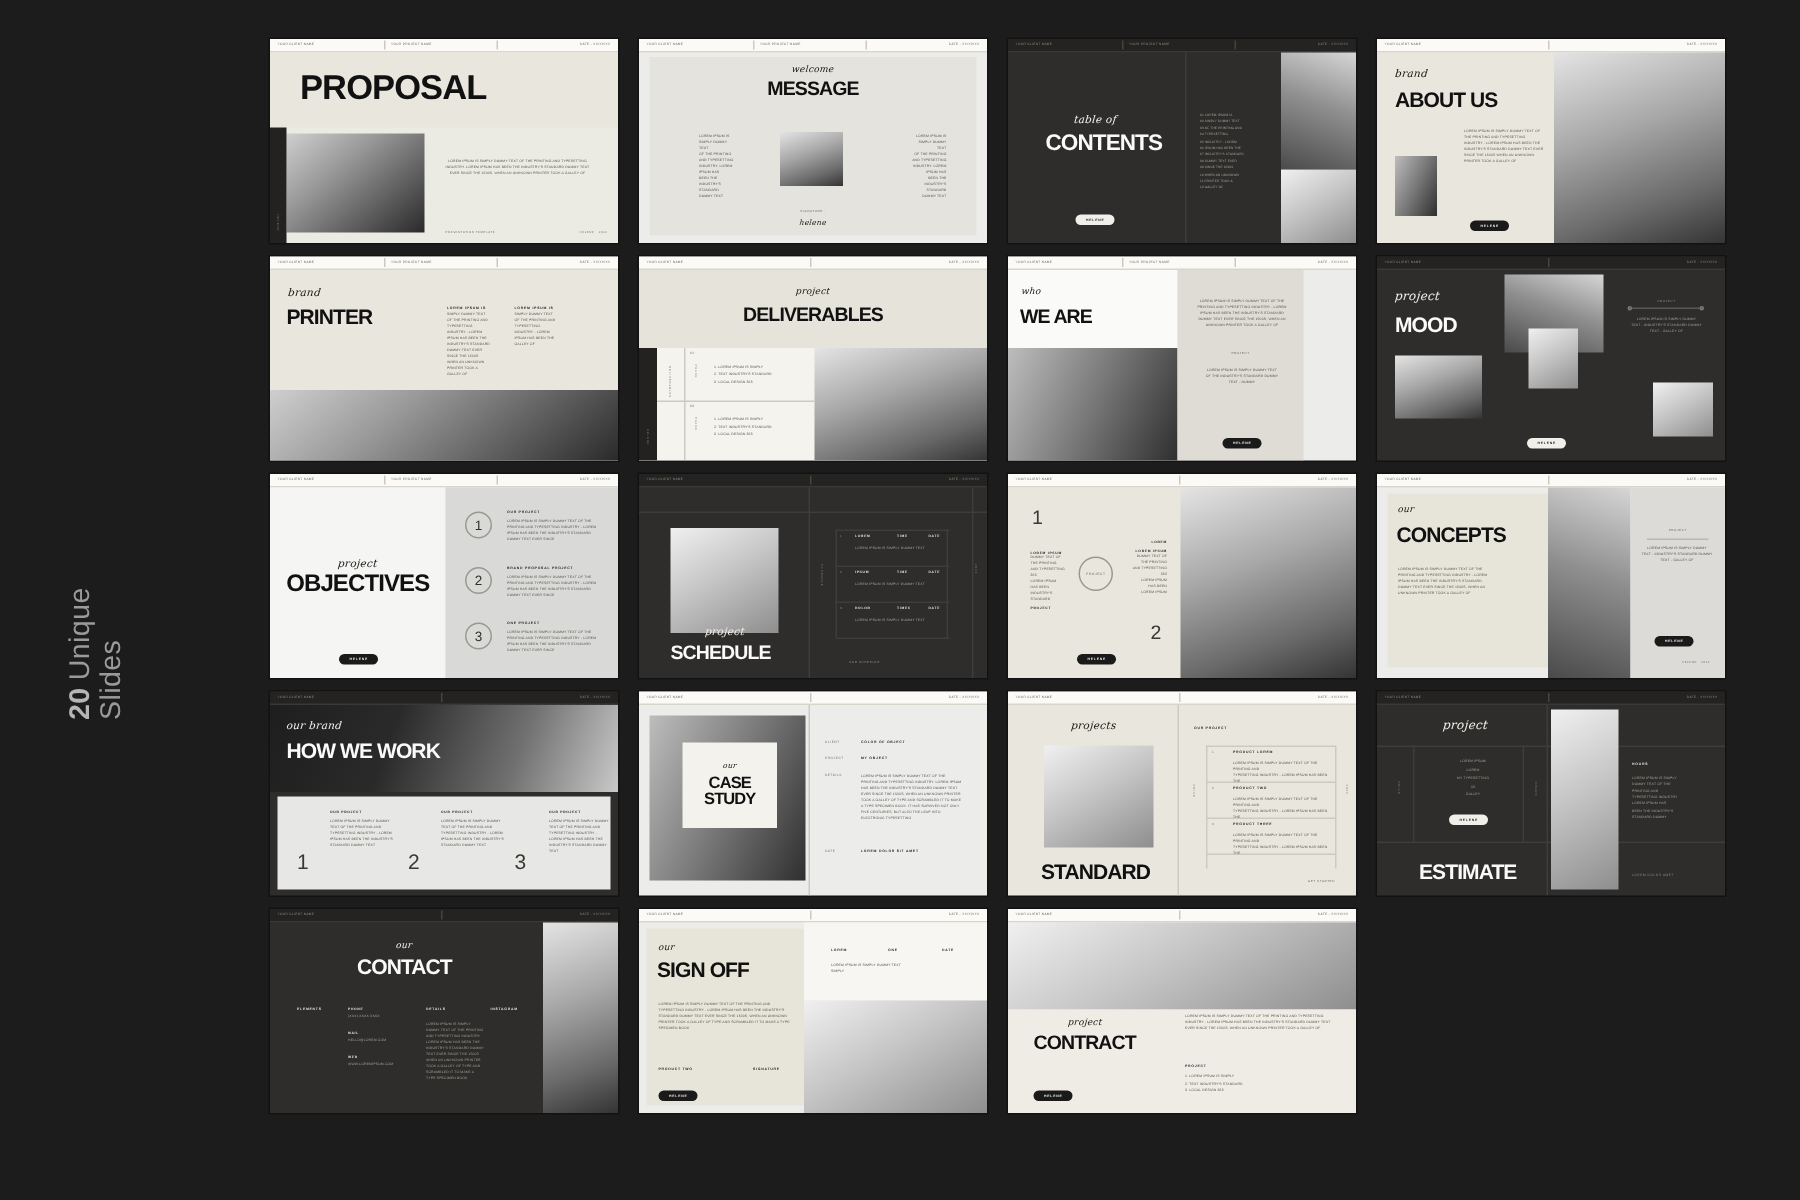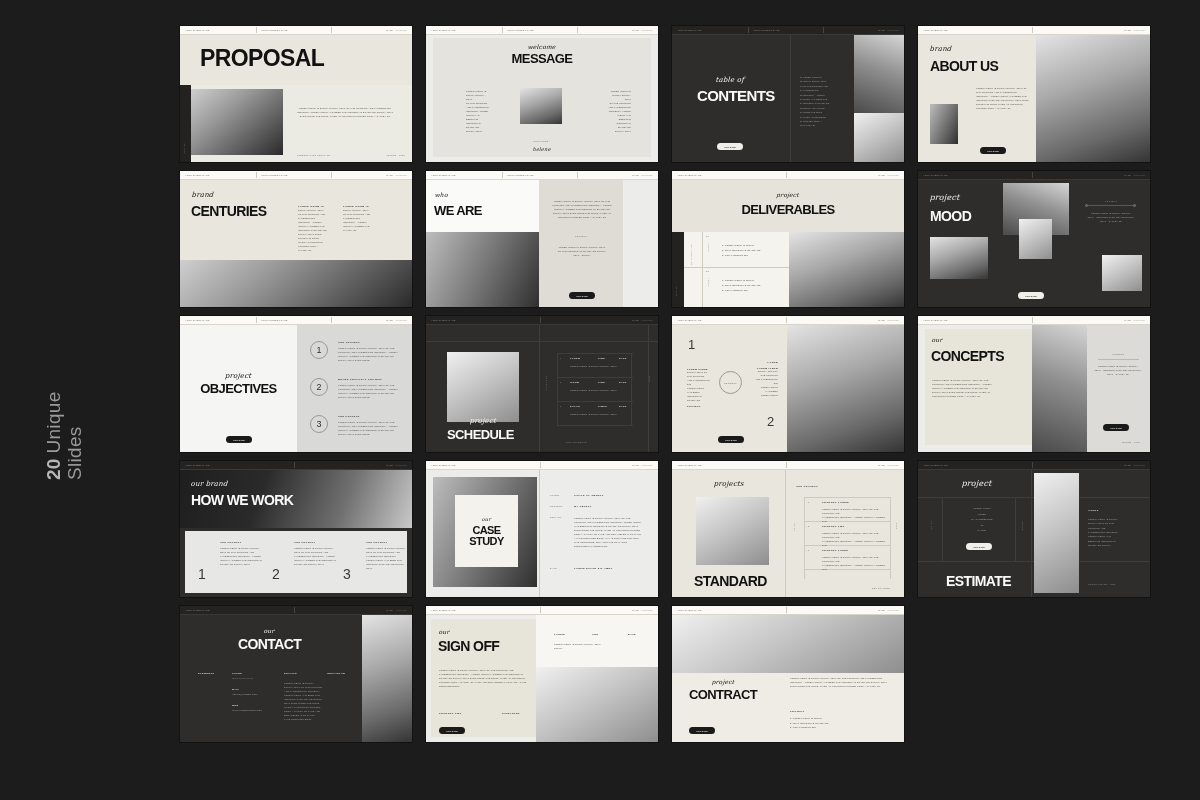--- a/index.html
+++ b/index.html
@@ -209,21 +209,21 @@
       <div class="pill" style="position:absolute;left:62px;bottom:8px;">HELENE</div>
     </div>
 
     <div class="slide">
       <div class="hdr">
         <div class="c">YOUR CLIENT NAME</div>
         <div class="c">YOUR PROJECT NAME</div>
         <div class="c right">DATE - XX/XX/XX</div>
       </div>
       <div class="script" style="position:absolute;left:12px;top:20px;font-size:7px;">brand</div>
-      <div class="big" style="position:absolute;left:11px;top:33px;font-size:14px;">CENTURIES</div>
+      <div class="big" style="position:absolute;left:11px;top:33px;font-size:14px;">PRINTER</div>
       <div style="position:absolute;left:118px;top:34px;width:42px;">
         <div class="kicker" style="font-size:2.3px;">LOREM IPSUM IS</div>
         <div class="body-txt" style="white-space:pre-line;margin-top:1px;">SIMPLY DUMMY TEXT
 OF THE PRINTING AND
 TYPESETTING
 INDUSTRY - LOREM
 IPSUM HAS BEEN THE
 INDUSTRY'S STANDARD
 DUMMY TEXT EVER
 SINCE THE 1500S
@@ -236,61 +236,61 @@
         <div class="body-txt" style="white-space:pre-line;margin-top:1px;">SIMPLY DUMMY TEXT
 OF THE PRINTING AND
 TYPESETTING
 INDUSTRY - LOREM
 IPSUM HAS BEEN THE
 GALLEY OF</div>
       </div>
       <div class="ph" style="left:0;bottom:0;right:0;height:47px;"></div>
     </div>
 
+    <div class="slide">
+      <div class="hdr">
+        <div class="c">YOUR CLIENT NAME</div>
+        <div class="c right">DATE - XX/XX/XX</div>
+      </div>
+      <div style="position:absolute;left:0;top:9px;right:0;height:52px;background:#e6e4da;"></div>
+      <div class="script" style="position:absolute;left:0;right:0;top:20px;text-align:center;font-size:6px;">project</div>
+      <div class="big" style="position:absolute;left:0;right:0;top:32px;text-align:center;font-size:13px;">DELIVERABLES</div>
+      <div style="position:absolute;left:0;top:61px;right:0;bottom:0;background:#f4f3ee;"></div>
+      <div class="ph b" style="right:0;top:61px;width:115px;bottom:0;"></div>
+      <div style="position:absolute;left:0;top:61px;width:12px;bottom:0;background:#232220;">
+        <div class="vtext lt" style="left:4px;bottom:10px;font-size:1.8px;">HELENE</div>
+      </div>
+      <div class="vtext" style="left:19px;top:73px;font-size:1.9px;">DELIVERABLES</div>
+      <div class="vline" style="left:30px;top:61px;"></div>
+      <div class="hline" style="top:96px;left:12px;right:115px;"></div>
+      <div class="micro" style="position:absolute;left:34px;top:64px;font-size:2.1px;">01</div>
+      <div class="vtext" style="left:36px;top:72px;font-size:1.8px;">PHASE</div>
+      <div class="body-txt" style="position:absolute;left:50px;top:72px;width:58px;line-height:2.2;white-space:pre-line;"><span>1.  LOREM IPSUM IS SIMPLY</span><br><span>2.  TEXT INDUSTRY'S STANDARD</span><br><span>3.  LOCAL DESIGN 365</span></div>
+      <div class="micro" style="position:absolute;left:34px;top:99px;font-size:2.1px;">02</div>
+      <div class="vtext" style="left:36px;top:107px;font-size:1.8px;">PHASE</div>
+      <div class="body-txt" style="position:absolute;left:50px;top:107px;width:58px;line-height:2.2;"><span>1.  LOREM IPSUM IS SIMPLY</span><br><span>2.  TEXT INDUSTRY'S STANDARD</span><br><span>3.  LOCAL DESIGN 365</span></div>
+    </div>
+
     <div class="slide grayish">
       <div class="hdr">
         <div class="c">YOUR CLIENT NAME</div>
         <div class="c">YOUR PROJECT NAME</div>
         <div class="c right">DATE - XX/XX/XX</div>
       </div>
       <div style="position:absolute;left:0;top:9px;width:113px;height:52px;background:#fafaf8;"></div>
       <div class="script" style="position:absolute;left:9px;top:20px;font-size:6px;">who</div>
       <div class="big" style="position:absolute;left:8px;top:33px;font-size:13px;">WE ARE</div>
       <div class="ph d" style="left:0;top:61px;width:113px;bottom:0;"></div>
       <div style="position:absolute;left:113px;top:9px;width:84px;bottom:0;background:#dedcd4;"></div>
       <div class="body-txt" style="position:absolute;left:124px;top:28px;width:64px;text-align:center;">LOREM IPSUM IS SIMPLY DUMMY TEXT OF THE PRINTING AND TYPESETTING INDUSTRY - LOREM IPSUM HAS BEEN THE INDUSTRY'S STANDARD DUMMY TEXT EVER SINCE THE 1500S, WHEN AN UNKNOWN PRINTER TOOK A GALLEY OF</div>
       <div class="micro" style="position:absolute;left:113px;width:84px;top:64px;text-align:center;font-size:2px;">PROJECT</div>
       <div class="body-txt" style="position:absolute;left:124px;top:74px;width:64px;text-align:center;white-space:pre-line;">LOREM IPSUM IS SIMPLY DUMMY TEXT
 OF THE INDUSTRY'S STANDARD DUMMY
 TEXT - DUMMY</div>
       <div class="pill" style="position:absolute;left:143px;bottom:8px;">HELENE</div>
-    </div>
-
-    <div class="slide">
-      <div class="hdr">
-        <div class="c">YOUR CLIENT NAME</div>
-        <div class="c right">DATE - XX/XX/XX</div>
-      </div>
-      <div style="position:absolute;left:0;top:9px;right:0;height:52px;background:#e6e4da;"></div>
-      <div class="script" style="position:absolute;left:0;right:0;top:20px;text-align:center;font-size:6px;">project</div>
-      <div class="big" style="position:absolute;left:0;right:0;top:32px;text-align:center;font-size:13px;">DELIVERABLES</div>
-      <div style="position:absolute;left:0;top:61px;right:0;bottom:0;background:#f4f3ee;"></div>
-      <div class="ph b" style="right:0;top:61px;width:115px;bottom:0;"></div>
-      <div style="position:absolute;left:0;top:61px;width:12px;bottom:0;background:#232220;">
-        <div class="vtext lt" style="left:4px;bottom:10px;font-size:1.8px;">HELENE</div>
-      </div>
-      <div class="vtext" style="left:19px;top:73px;font-size:1.9px;">DELIVERABLES</div>
-      <div class="vline" style="left:30px;top:61px;"></div>
-      <div class="hline" style="top:96px;left:12px;right:115px;"></div>
-      <div class="micro" style="position:absolute;left:34px;top:64px;font-size:2.1px;">01</div>
-      <div class="vtext" style="left:36px;top:72px;font-size:1.8px;">PHASE</div>
-      <div class="body-txt" style="position:absolute;left:50px;top:72px;width:58px;line-height:2.2;white-space:pre-line;"><span>1.  LOREM IPSUM IS SIMPLY</span><br><span>2.  TEXT INDUSTRY'S STANDARD</span><br><span>3.  LOCAL DESIGN 365</span></div>
-      <div class="micro" style="position:absolute;left:34px;top:99px;font-size:2.1px;">02</div>
-      <div class="vtext" style="left:36px;top:107px;font-size:1.8px;">PHASE</div>
-      <div class="body-txt" style="position:absolute;left:50px;top:107px;width:58px;line-height:2.2;"><span>1.  LOREM IPSUM IS SIMPLY</span><br><span>2.  TEXT INDUSTRY'S STANDARD</span><br><span>3.  LOCAL DESIGN 365</span></div>
     </div>
 
     <div class="slide dark">
       <div class="hdr dk">
         <div class="c">YOUR CLIENT NAME</div>
         <div class="c right">DATE - XX/XX/XX</div>
       </div>
       <div class="script lt" style="position:absolute;left:12px;top:22px;font-size:8px;">project</div>
       <div class="big lt" style="position:absolute;left:12px;top:38px;font-size:14px;">MOOD</div>
       <div class="ph c" style="left:85px;top:12px;width:66px;height:52px;"></div>
@@ -309,21 +309,21 @@
 
     <div class="slide grayish">
       <div class="hdr">
         <div class="c">YOUR CLIENT NAME</div>
         <div class="c">YOUR PROJECT NAME</div>
         <div class="c right">DATE - XX/XX/XX</div>
       </div>
       <div style="position:absolute;left:0;top:9px;width:117px;bottom:0;background:#f5f5f3;"></div>
       <div style="position:absolute;left:117px;top:9px;right:0;bottom:0;background:#d9d9d7;"></div>
       <div class="script" style="position:absolute;left:0;width:117px;top:56px;text-align:center;font-size:7px;">project</div>
-      <div class="big" style="position:absolute;left:0;width:117px;top:66px;text-align:center;font-size:13px;">OBJECTIVES</div>
+      <div class="big" style="position:absolute;left:0;width:117px;top:66px;text-align:center;font-size:16px;">OBJECTIVES</div>
       <div class="pill" style="position:absolute;left:46px;bottom:9px;">HELENE</div>
       <div class="numcircle" style="position:absolute;left:130px;top:25px;width:18px;height:18px;">1</div>
       <div class="kicker" style="position:absolute;left:158px;top:25px;font-size:2.3px;">OUR PROJECT</div>
       <div class="body-txt" style="position:absolute;left:158px;top:30px;width:62px;">LOREM IPSUM IS SIMPLY DUMMY TEXT OF THE PRINTING AND TYPESETTING INDUSTRY - LOREM IPSUM HAS BEEN THE INDUSTRY'S STANDARD DUMMY TEXT EVER SINCE</div>
       <div class="numcircle" style="position:absolute;left:130px;top:62px;width:18px;height:18px;">2</div>
       <div class="kicker" style="position:absolute;left:158px;top:62px;font-size:2.3px;">BRAND PROPOSAL PROJECT</div>
       <div class="body-txt" style="position:absolute;left:158px;top:67px;width:62px;">LOREM IPSUM IS SIMPLY DUMMY TEXT OF THE PRINTING AND TYPESETTING INDUSTRY - LOREM IPSUM HAS BEEN THE INDUSTRY'S STANDARD DUMMY TEXT EVER SINCE</div>
       <div class="numcircle" style="position:absolute;left:130px;top:99px;width:18px;height:18px;">3</div>
       <div class="kicker" style="position:absolute;left:158px;top:99px;font-size:2.3px;">ONE PROJECT</div>
       <div class="body-txt" style="position:absolute;left:158px;top:104px;width:62px;">LOREM IPSUM IS SIMPLY DUMMY TEXT OF THE PRINTING AND TYPESETTING INDUSTRY - LOREM IPSUM HAS BEEN THE INDUSTRY'S STANDARD DUMMY TEXT EVER SINCE</div>
@@ -441,21 +441,21 @@
       <div class="body-txt" style="position:absolute;left:186px;top:85px;width:40px;">LOREM IPSUM IS SIMPLY DUMMY TEXT OF THE PRINTING AND TYPESETTING INDUSTRY - LOREM IPSUM HAS BEEN THE INDUSTRY'S STANDARD DUMMY TEXT</div>
     </div>
 
     <div class="slide grayish">
       <div class="hdr">
         <div class="c">YOUR CLIENT NAME</div>
         <div class="c right">DATE - XX/XX/XX</div>
       </div>
       <div class="vline" style="left:113px;top:9px;"></div>
       <div class="ph d" style="left:7px;top:16px;width:104px;height:110px;"></div>
-      <div class="card" style="left:29px;top:34px;width:63px;height:72px;text-align:right;">
+      <div class="card" style="left:29px;top:34px;width:63px;height:57px;text-align:right;">
         <div class="script" style="font-size:5px;">our</div>
         <div class="big" style="font-size:11px;margin-top:3px;">CASE</div>
         <div class="big" style="font-size:11px;">STUDY</div>
       </div>
       <div class="micro" style="position:absolute;left:124px;top:33px;font-size:2.1px;">CLIENT</div>
       <div class="kicker" style="position:absolute;left:148px;top:33px;font-size:2.3px;">COLOR OF OBJECT</div>
       <div class="micro" style="position:absolute;left:124px;top:44px;font-size:2.1px;">PROJECT</div>
       <div class="kicker" style="position:absolute;left:148px;top:44px;font-size:2.3px;">MY OBJECT</div>
       <div class="micro" style="position:absolute;left:124px;top:55px;font-size:2.1px;">DETAILS</div>
       <div class="body-txt" style="position:absolute;left:148px;top:55px;width:68px;">LOREM IPSUM IS SIMPLY DUMMY TEXT OF THE PRINTING AND TYPESETTING INDUSTRY. LOREM IPSUM HAS BEEN THE INDUSTRY'S STANDARD DUMMY TEXT EVER SINCE THE 1500S, WHEN AN UNKNOWN PRINTER TOOK A GALLEY OF TYPE AND SCRAMBLED IT TO MAKE A TYPE SPECIMEN BOOK. IT HAS SURVIVED NOT ONLY FIVE CENTURIES, BUT ALSO THE LEAP INTO ELECTRONIC TYPESETTING</div>

